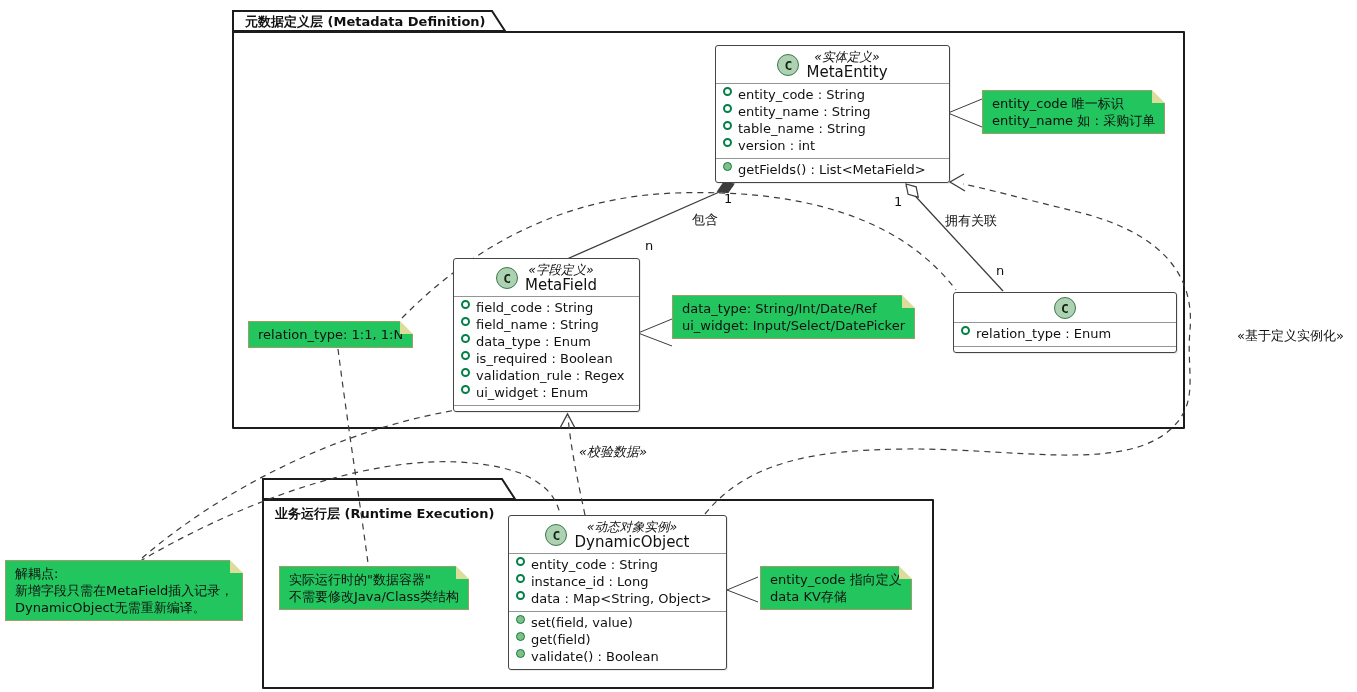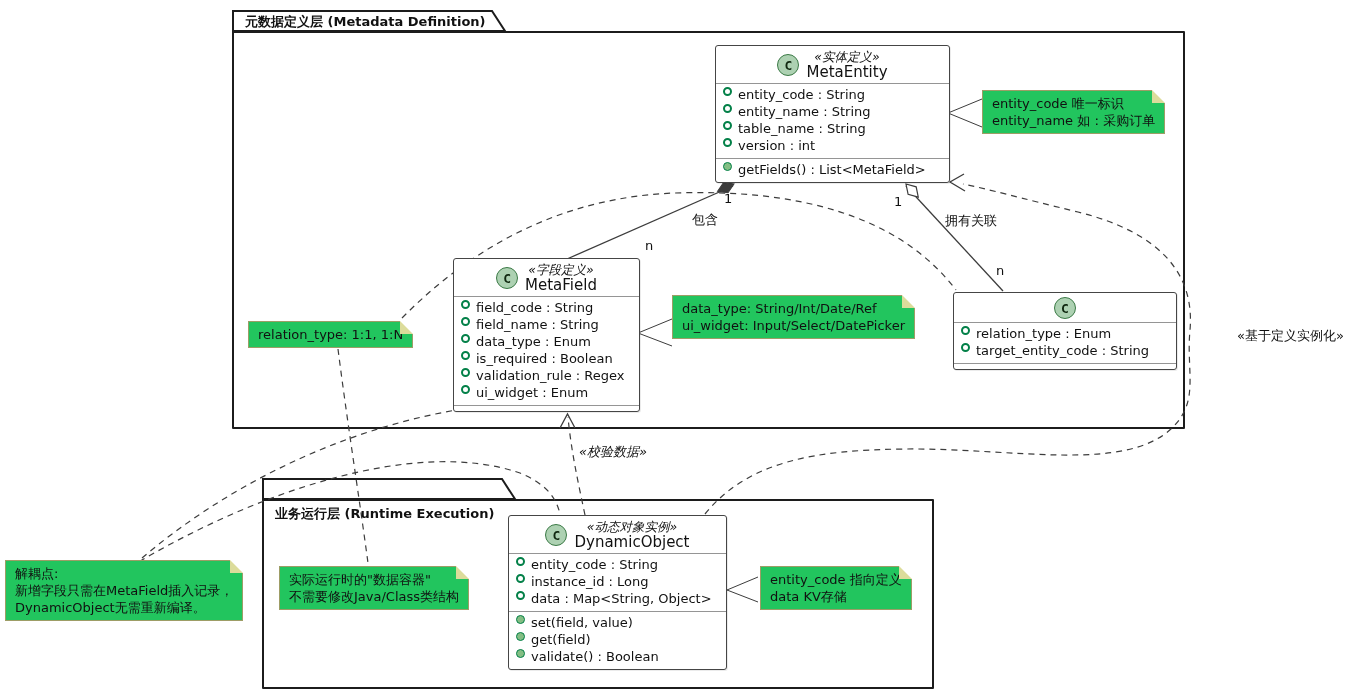--- a/index.html
+++ b/index.html
@@ -154,24 +154,20 @@
 
   <div class="cls" style="left:953px;top:292px;width:222px;">
     <div class="cls-head">
       <span class="c-circle">C</span>
     </div>
     <div class="sec attrs">
       <div class="row">
           <span class="vis f"></span>
           <span>relation_type : Enum</span>
         </div>
-      <div class="row">
-          <span class="vis f"></span>
-          <span>target_entity_code : String</span>
-        </div>
     </div>
     <div class="sec empty"></div>
   </div>
 
   <div class="cls" style="left:508px;top:515px;width:217px;">
     <div class="cls-head">
       <span class="c-circle">C</span>
       <span class="head-text">
         <span class="stereo">«动态对象实例»</span>
         <span class="cname">DynamicObject</span>

